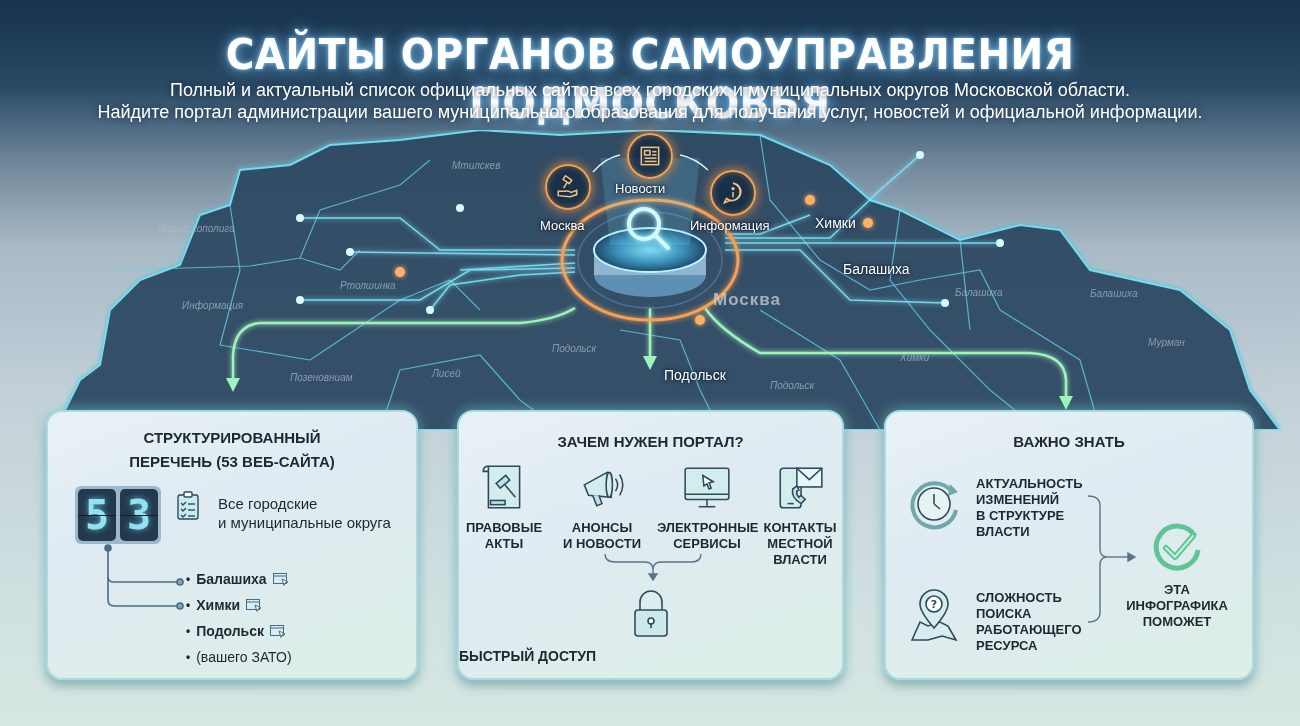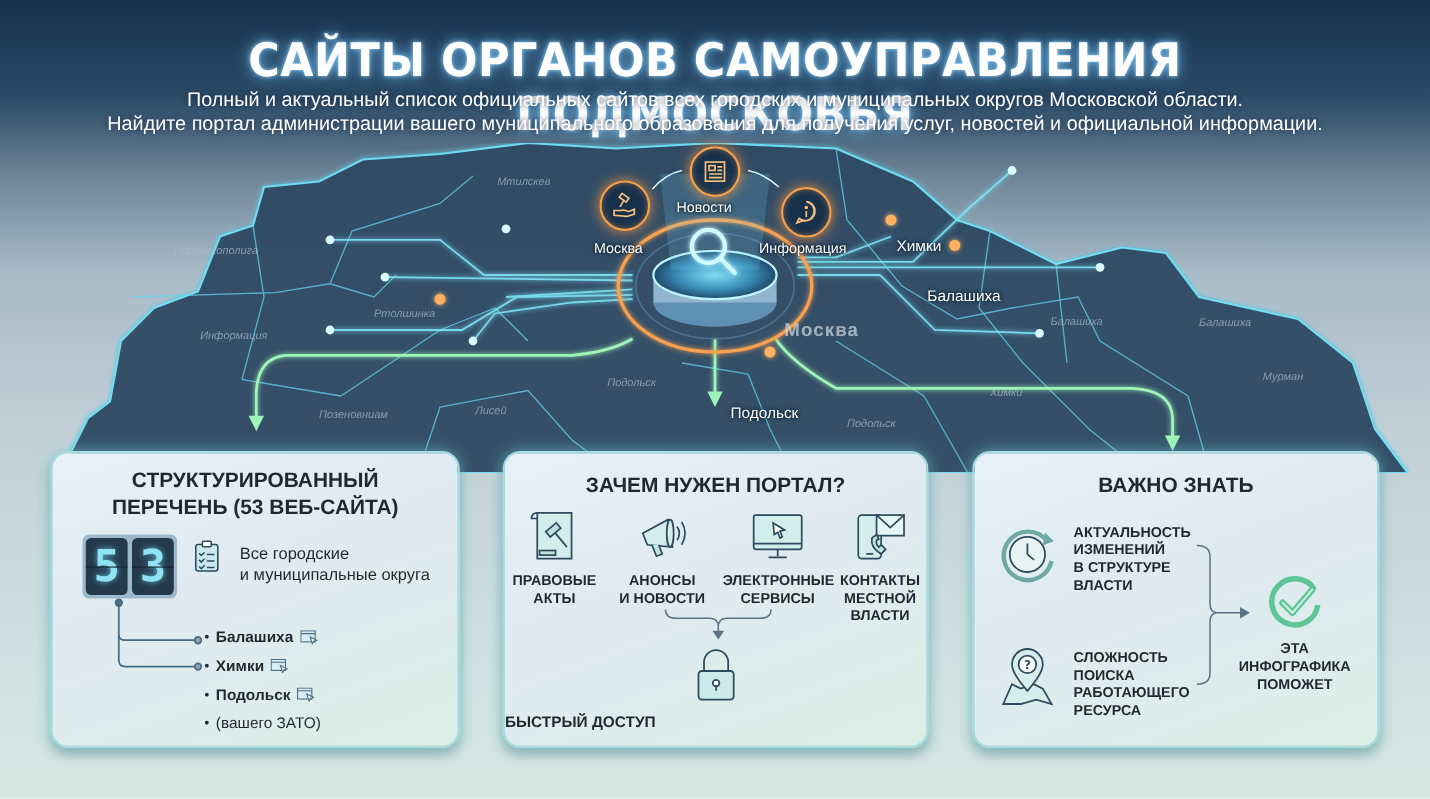--- a/index.html
+++ b/index.html
@@ -54,21 +54,21 @@
   
   .card {
     position: absolute; top: 410px; height: 270px;
     border-radius: 16px;
     background: linear-gradient(160deg, #e8f1f7 0%, #dfeaf2 40%, #dcefe6 100%);
     border: 2px solid #a7dbe0;
     box-shadow: 0 0 14px rgba(120,220,220,0.6), 0 6px 10px rgba(40,70,90,0.35);
   }
   .card-title {
     position: absolute; left: 0; width: 100%; text-align: center;
-    font-weight: 700; font-size: 19px; color: #1f2830; line-height: 24px;
+    font-weight: 700; font-size: 15px; color: #1f2830; line-height: 24px;
   }
   .caps { font-weight: 700; font-size: 13px; line-height: 16px; color: #1f2830; text-transform: uppercase; }
 
   
   .digits { position: absolute; left: 27px; top: 74px; display: flex; gap: 4px; padding: 3px; background: #9bb8cc; border-radius: 6px; }
   .digit {
     width: 38px; height: 52px; background: #24394c; border-radius: 5px;
     color: #8fe3f2; font-family: "DejaVu Sans Mono", monospace; font-size: 40px; font-weight: 700;
     display: flex; align-items: center; justify-content: center; position: relative;
     text-shadow: 0 0 6px rgba(120,230,255,0.7);

